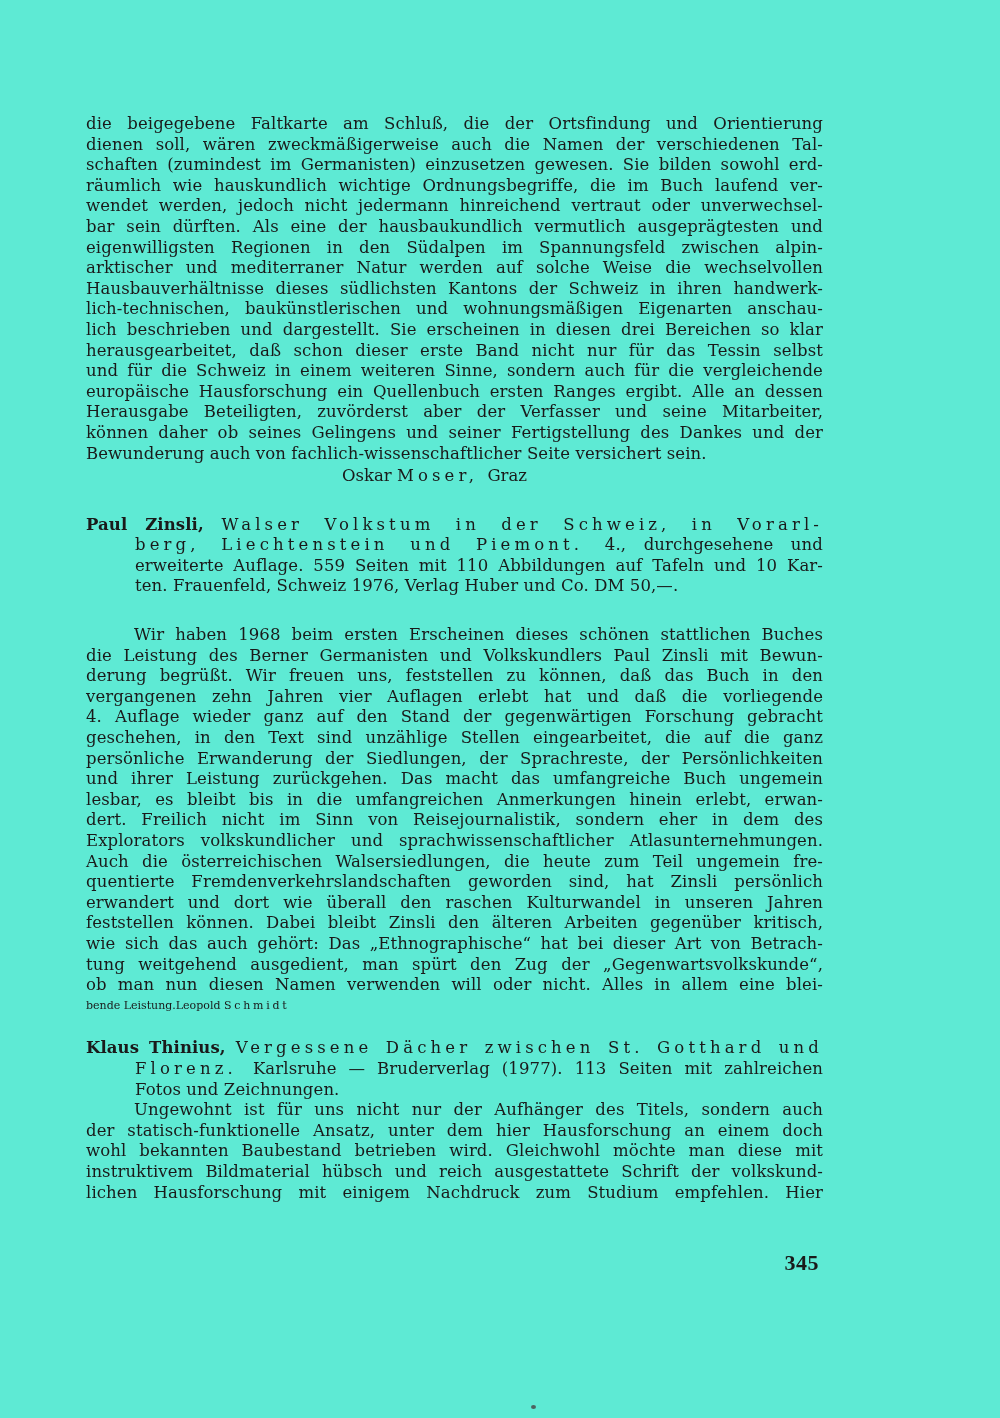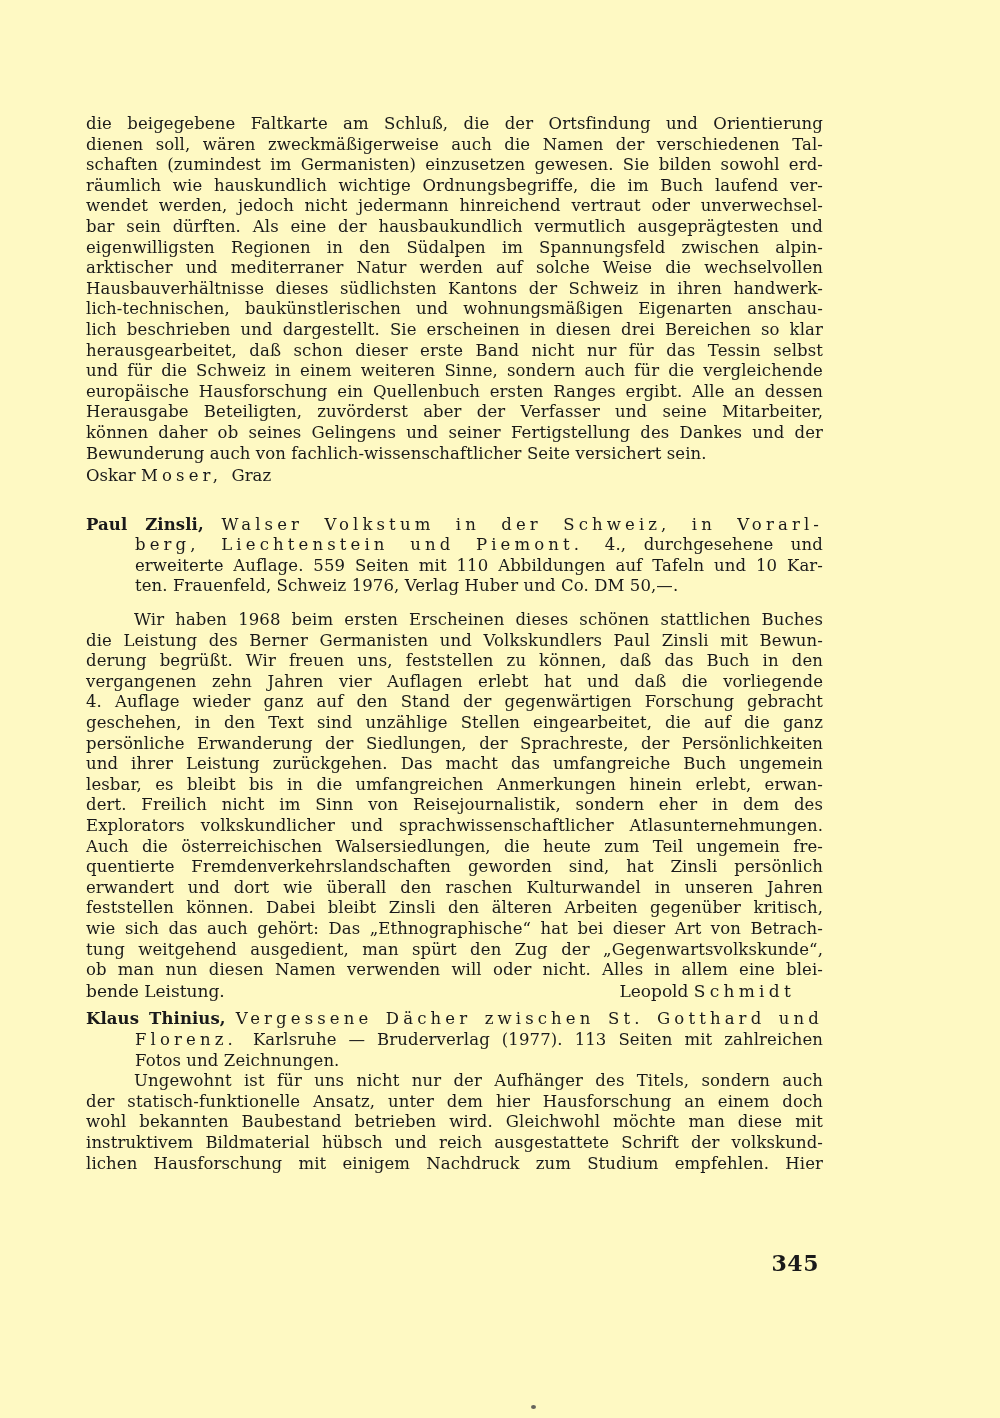--- a/index.html
+++ b/index.html
@@ -1,20 +1,20 @@
 <!DOCTYPE html>
 <html><head>
 <meta charset="utf-8">
 <style>
   html, body { margin: 0; padding: 0; background: #ffffff; }
   .page {
     position: relative;
     width: 1000px;
     height: 1418px;
-    background: #fef9c3;
+    background: #5eead4;
     font-family: "DejaVu Serif", "Liberation Serif", serif;
     color: #1a1a1a;
     overflow: hidden;
   }
   .textblock {
     position: absolute;
     left: 86px;
     top: 114px;
     width: 737px;
   }
@@ -29,44 +29,44 @@
   .jline.last { text-align-last: left; }
   .seg-b { font-weight: bold; }
   .seg-g { letter-spacing: 0.25em; }
   .indent .jline:first-child { text-indent: 48px; }
   .entry { padding-left: 49px; margin-top: 28px; }
   .entry .jline:first-child { margin-left: -49px; }
   .sigline {
     line-height: 20.6px;
     min-height: 20.6px;
     font-size: 16.5px;
-    text-align: left;
+    text-align: center;
     padding-right: 40px;
     margin-top: 2px;
   }
-  .block-gap-a { margin-top: 13px; }
-  .block-gap-b { margin-top: 8px; }
+  .block-gap-a { margin-top: 28px; }
+  .block-gap-b { margin-top: 22px; }
   .block-gap-c { margin-top: 0; }
   .lastline {
     display: flex;
-    justify-content: space-between;
     line-height: 20.6px;
     min-height: 20.6px;
-    font-size: 17px;
+    font-size: 11px;
     padding-right: 28px;
   }
   .pagenum {
     position: absolute;
     left: 86px;
     top: 1250px;
     width: 733px;
     text-align: right;
     font-size: 22px;
     font-weight: bold;
     letter-spacing: 0.5px;
+    font-family: Liberation Serif, serif;
   }
   .artifact-dot {
     position: absolute;
     left: 531px;
     top: 1405px;
     width: 5px;
     height: 4px;
     background: #4a4a4a;
     border-radius: 50%;
     opacity: 0.85;

